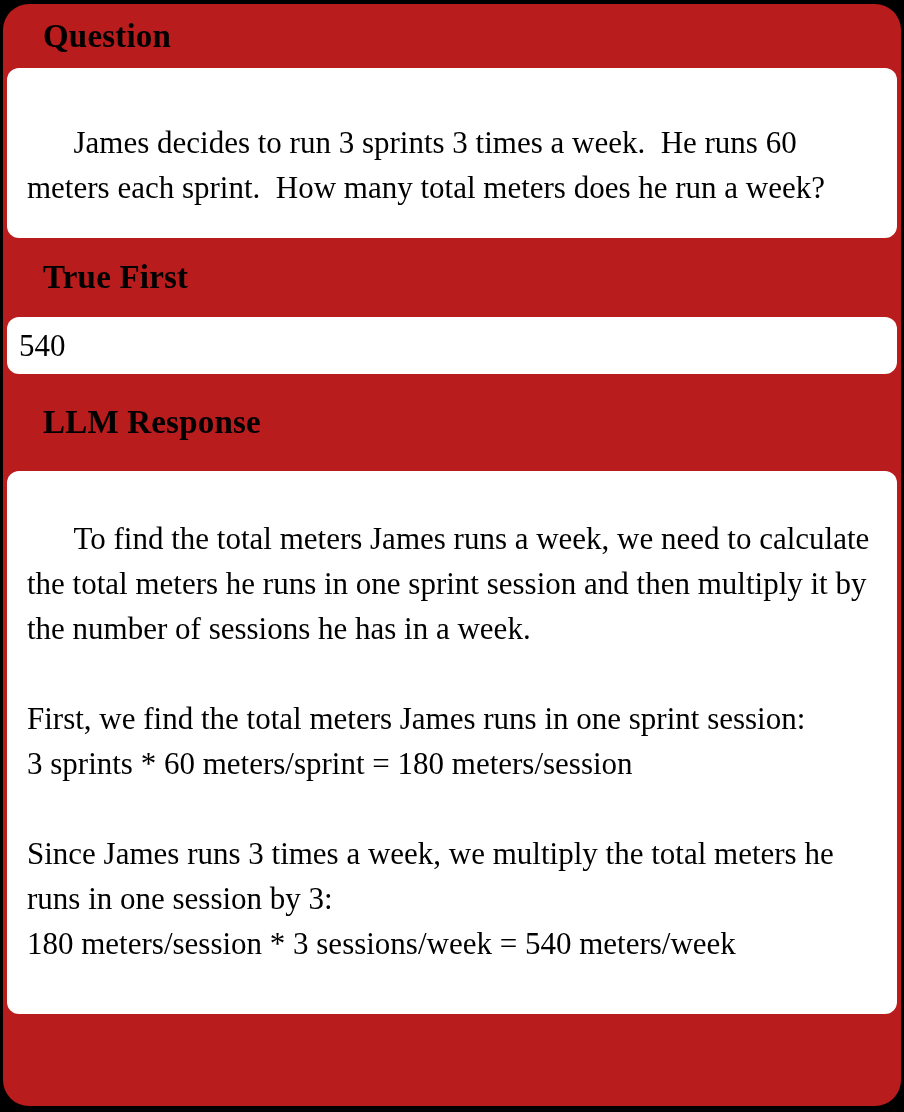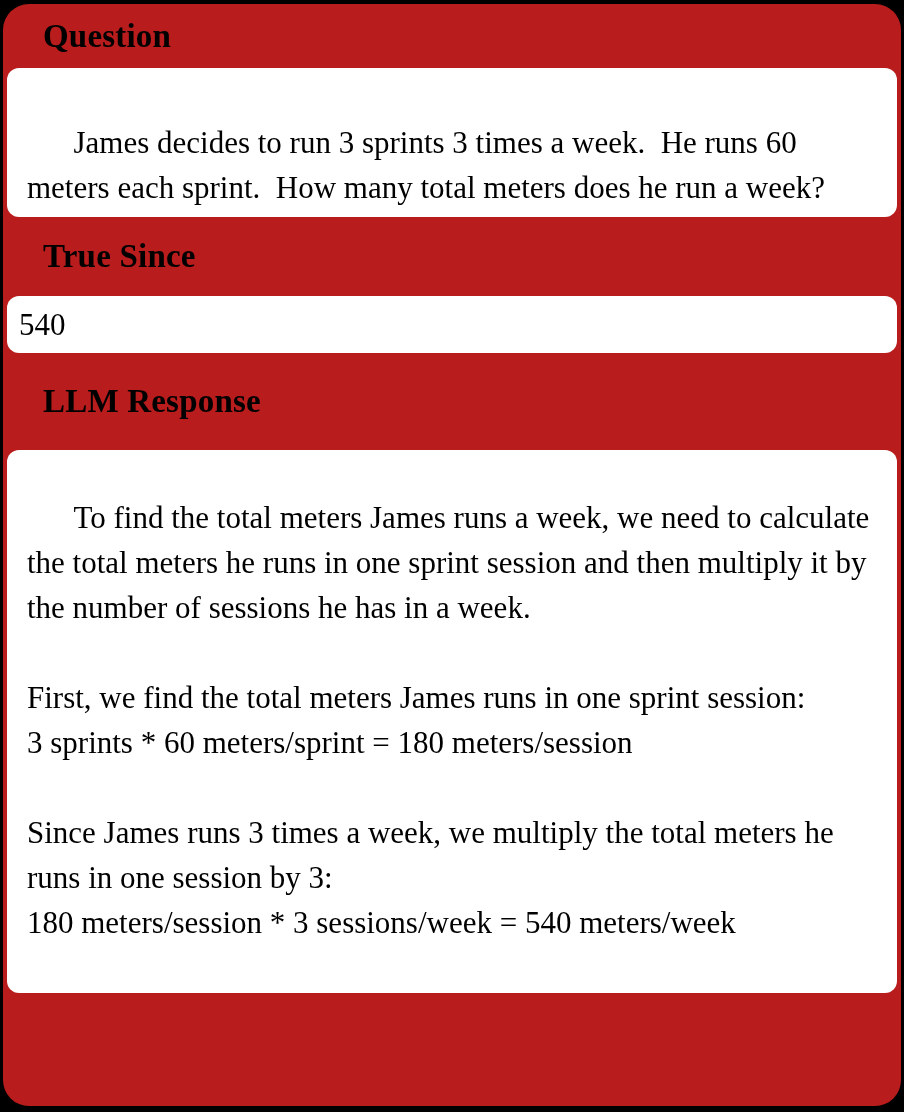--- a/index.html
+++ b/index.html
@@ -41,21 +41,21 @@
     background: #ffffff;
     border-radius: 12px;
     margin: 0 4px;
     box-sizing: border-box;
     font-size: 31px;
     line-height: 45px;
     white-space: pre-wrap;
     overflow: hidden;
   }
   .box-question {
-    height: 149px;
+    height: 170px;
     padding: 7px 20px;
   }
   .box-answer {
     height: 57px;
     display: flex;
     align-items: center;
     padding: 0 12px;
   }
   .box-response {
     height: 543px;
@@ -70,21 +70,21 @@
 
     <div class="section-header hdr-question">
       <span>Question</span>
     </div>
 
     <div class="content-box box-question">
       <span>James decides to run 3 sprints 3 times a week.  He runs 60 meters each sprint.  How many total meters does he run a week?</span>
     </div>
 
     <div class="section-header hdr-answer">
-      <span>True Since</span>
+      <span>True First</span>
     </div>
 
     <div class="content-box box-answer">
       <span>540</span>
     </div>
 
     <div class="section-header hdr-response">
       <span>LLM Response</span>
     </div>
 

